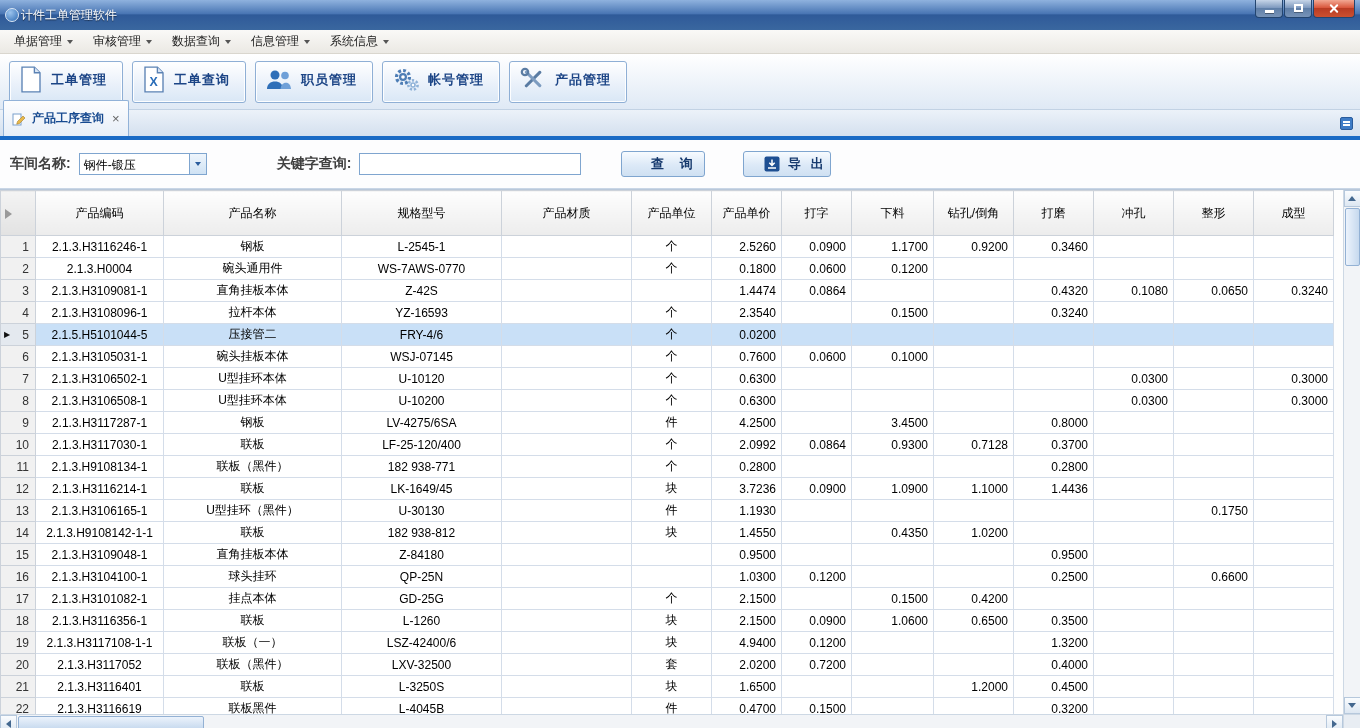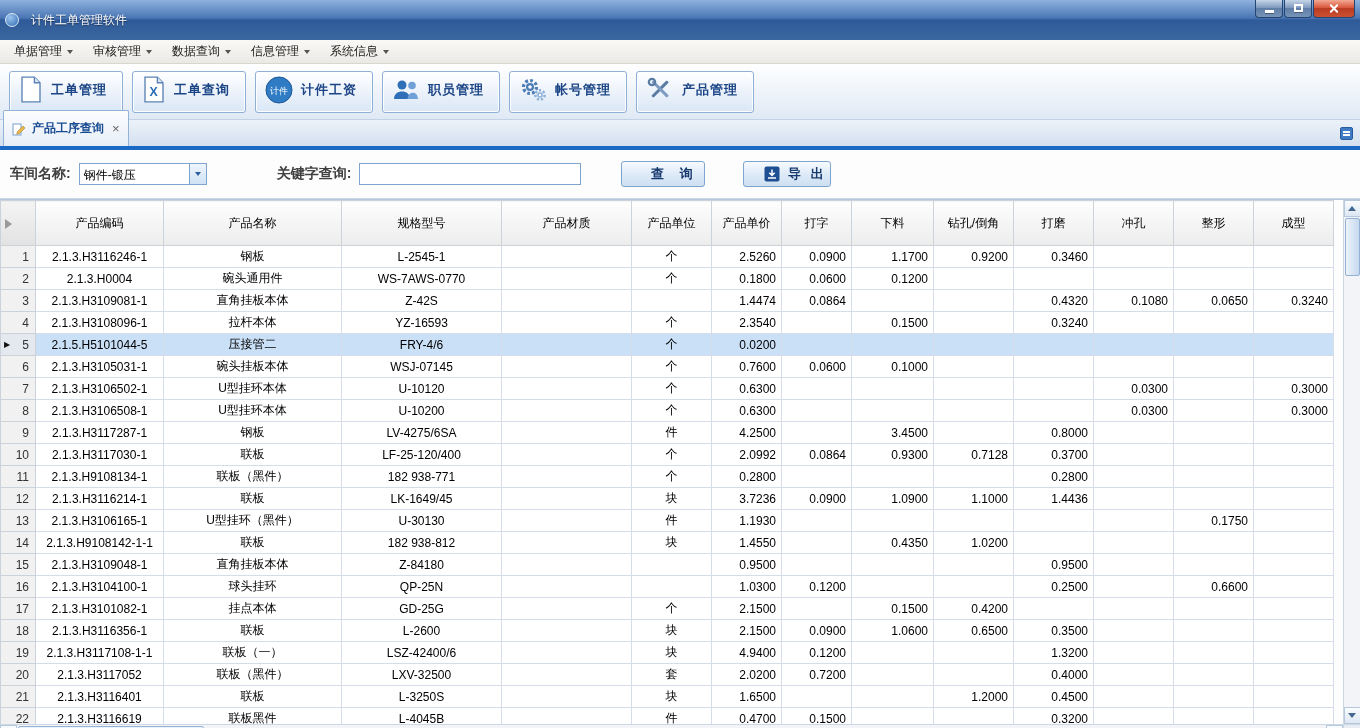--- a/index.html
+++ b/index.html
@@ -1,21 +1,21 @@
 <!DOCTYPE html>
 <html><head>
 <meta charset="utf-8">
 <style>
   *{margin:0;padding:0;box-sizing:border-box;}
   html,body{width:1360px;height:728px;overflow:hidden;font-family:"Liberation Sans","DejaVu Sans",sans-serif;}
   .window{width:1360px;height:728px;display:flex;flex-direction:column;background:#fff;}
 
   
-  .titlebar{height:40px;background:linear-gradient(#8fb2de 0%,#4a76b4 45%,#2f5a99 50%,#3a679f 100%);
-    display:flex;align-items:center;padding:0 5px;gap:12px;flex:0 0 auto;}
+  .titlebar{height:30px;background:linear-gradient(#8fb2de 0%,#4a76b4 45%,#2f5a99 50%,#3a679f 100%);
+    display:flex;align-items:center;padding:0 5px;gap:2px;flex:0 0 auto;}
   .app-icon{width:14px;height:14px;border-radius:50%;background:radial-gradient(circle at 35% 30%,#9cc4ee,#2f6cb4);
     border:1px solid #dbe7f5;flex:0 0 auto;}
   .title-text{font-size:12px;color:#fff;text-shadow:0 1px 1px rgba(0,0,0,.55);}
   .win-controls{margin-left:auto;display:flex;align-self:flex-start;gap:1px;}
   .wbtn{width:28px;height:18px;border:1px solid #23456f;border-top:none;border-radius:0 0 4px 4px;
     background:linear-gradient(#c6d5e8,#7f9abf 45%,#5f7fa8 50%,#7793b8);display:flex;align-items:flex-start;justify-content:center;cursor:pointer;}
   .wbtn.close{width:42px;background:linear-gradient(#f2a893,#d9573d 45%,#b93c24 50%,#cc5030);}
   .glyph{font-style:normal;}
   .g-min{width:9px;height:3px;background:#fff;box-shadow:0 1px 0 rgba(0,0,0,.35);margin-top:10px;}
   .g-max{width:9px;height:8px;border:2px solid #fff;box-shadow:0 1px 0 rgba(0,0,0,.3);margin-top:4px;}
@@ -156,27 +156,20 @@
     </div>
     <div class="tbtn">
       <svg width="24" height="27" viewBox="0 0 20 24">
         <path d="M2 1h11l5 5v17H2z" fill="#ffffff" stroke="#5b82b4" stroke-width="1.2"></path>
         <path d="M13 1v5h5" fill="#dce8f6" stroke="#5b82b4" stroke-width="1.2"></path>
         <text x="6" y="18" font-size="11" font-weight="bold" fill="#2a6db8">X</text>
       </svg>
       <span class="lbl">工单查询</span>
     </div>
     <div class="tbtn">
-      <svg width="28" height="28" viewBox="0 0 28 28">
-        <circle cx="14" cy="14" r="13" fill="#2f7cc4" stroke="#1c5694" stroke-width="1"></circle>
-        <text x="14" y="17.5" text-anchor="middle" font-size="9" fill="#ffffff">计件</text>
-      </svg>
-      <span class="lbl">计件工资</span>
-    </div>
-    <div class="tbtn">
       <svg width="28" height="26" viewBox="0 0 28 26">
         <circle cx="10" cy="8" r="4.5" fill="#2f6fb8"></circle>
         <path d="M2 22c0-5 3.5-7.5 8-7.5s8 2.5 8 7.5z" fill="#2f6fb8"></path>
         <circle cx="20" cy="8.5" r="3.8" fill="#6fa0d8"></circle>
         <path d="M15.5 22c.4-4 2.3-6.3 5.5-6.3 3 0 4.7 2.3 5 6.3z" fill="#6fa0d8"></path>
       </svg>
       <span class="lbl">职员管理</span>
     </div>
     <div class="tbtn">
       <svg width="28" height="26" viewBox="0 0 28 26">
@@ -542,21 +535,21 @@
               <td class="num">0.4200</td>
               <td class="num"></td>
               <td class="num"></td>
               <td class="num"></td>
               <td class="num"></td>
             </tr>
             <tr>
               <td class="gutter">18</td>
               <td class="tc">2.1.3.H3116356-1</td>
               <td class="tc">联板</td>
-              <td class="tc">L-2600</td>
+              <td class="tc">L-1260</td>
               <td class="tc"></td>
               <td class="tc">块</td>
               <td class="num">2.1500</td>
               <td class="num">0.0900</td>
               <td class="num">1.0600</td>
               <td class="num">0.6500</td>
               <td class="num">0.3500</td>
               <td class="num"></td>
               <td class="num"></td>
               <td class="num"></td>

